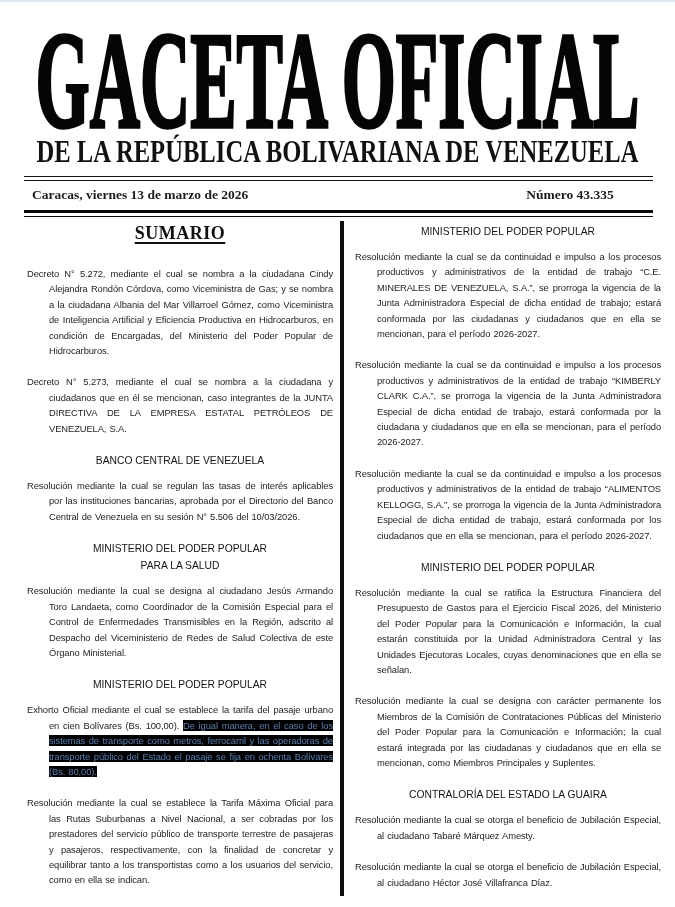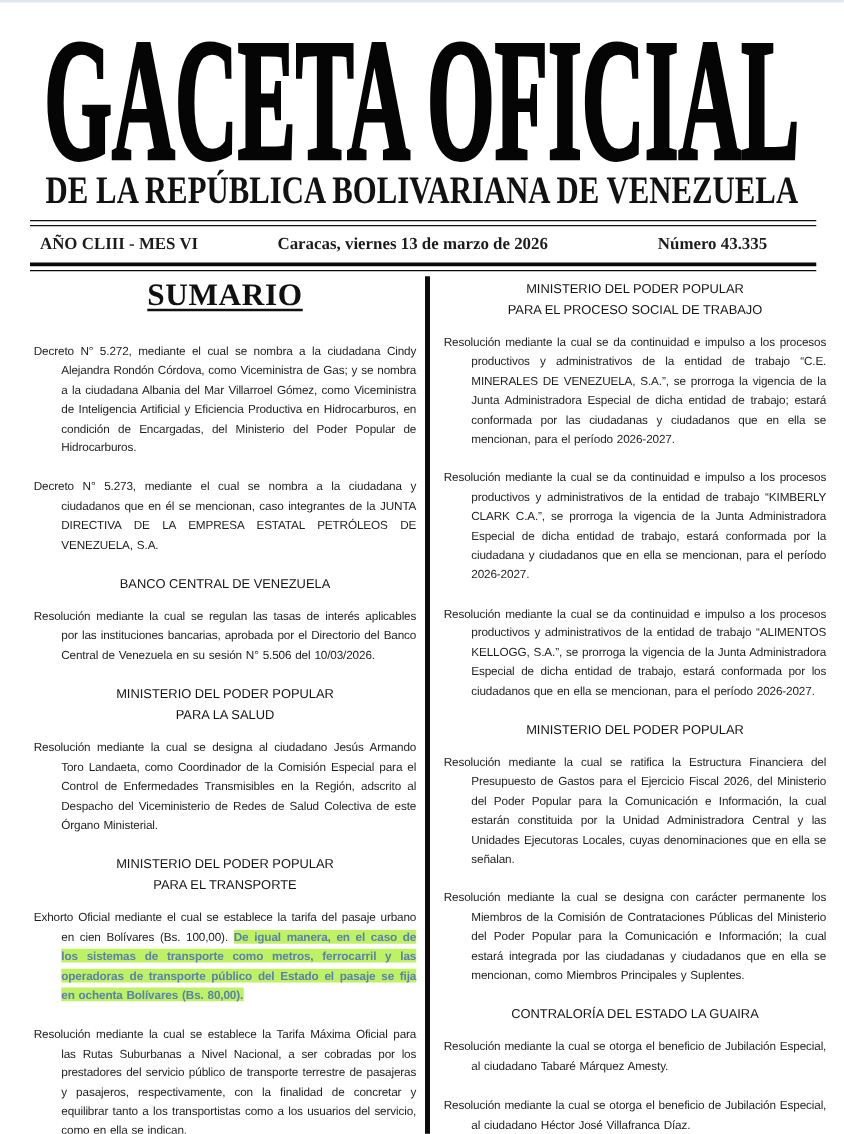--- a/index.html
+++ b/index.html
@@ -32,57 +32,56 @@
   .rule-double-thick {
     height:7px; margin:0 22px 0 24px;
     border-top:3px solid #0a0a0a; border-bottom:1.6px solid #0a0a0a;
   }
   .columns { display:flex; margin:4px 14px 0 27px; align-items:stretch; }
   .col-left { width:306px; padding-top:2px; }
   .col-divider { width:4px; background:#0c0c0c; margin-left:7px; margin-bottom:10px; }
   .col-right { flex:1; padding-left:11px; padding-top:2px; }
   .summary-title {
     text-align:center; font-family:"Liberation Serif", serif; font-weight:bold;
-    font-size:25px; letter-spacing:0.5px; margin:0 0 22px 0; color:#101010;
+    font-size:18px; letter-spacing:0.5px; margin:0 0 22px 0; color:#101010;
   }
   .summary-title span {
     text-decoration:underline; text-decoration-thickness:2px; text-underline-offset:3px;
   }
   .sec-heading {
     text-align:center; font-weight:normal; font-size:10.3px; line-height:17px;
     margin:15px 0 9px 0; color:#151515;
   }
   .sec-heading:first-child { margin-top:0; }
   .entry {
     font-size:9.4px; line-height:15.4px; text-align:justify;
     padding-left:22px; text-indent:-22px; margin:0 0 16px 0;
     letter-spacing:-0.1px; word-spacing:0.6px; color:#1e1e1e;
   }
-  .hl { background:#bef264; color:#5b7fb0;font-weight:bold; }
+  .hl { background:#000000; color:#5b7fb0; }
 </style>
 </head>
 <body>
 
 <header class="masthead">
   <svg class="masthead-title-svg" width="675" height="106" viewBox="0 0 675 106">
     <g transform="scale(1,2.06)">
       <text x="337.5" y="46" text-anchor="middle" textLength="604" lengthAdjust="spacingAndGlyphs" font-size="67" stroke-width="1.7">GACETA OFICIAL</text>
     </g>
   </svg>
   <svg class="masthead-sub-svg" width="675" height="32" viewBox="0 0 675 32">
     <g transform="scale(1,1.38)">
       <text x="337.5" y="17.5" text-anchor="middle" textLength="602" lengthAdjust="spacingAndGlyphs" font-size="22.5">DE LA REPÚBLICA BOLIVARIANA DE VENEZUELA</text>
     </g>
   </svg>
 </header>
 
 <div class="rule-double-thin"></div>
 
 <div class="edition-row">
-  <div class="edition-left">AÑO CLIII - MES VI</div>
   <div class="edition-center">Caracas, viernes 13 de marzo de 2026</div>
   <div class="edition-right">Número 43.335</div>
 </div>
 
 <div class="rule-double-thick"></div>
 
 <main class="columns">
 
   <section class="col-left">
     <h1 class="summary-title"><span>SUMARIO</span></h1>
@@ -96,32 +95,30 @@
     <p class="entry">Resolución mediante la cual se regulan las tasas de interés aplicables por las instituciones bancarias, aprobada por el Directorio del Banco Central de Venezuela en su sesión N° 5.506 del 10/03/2026.</p>
 
     <h3 class="sec-heading">
       <div>MINISTERIO DEL PODER POPULAR</div>
       <div>PARA LA SALUD</div>
     </h3>
     <p class="entry">Resolución mediante la cual se designa al ciudadano Jesús Armando Toro Landaeta, como Coordinador de la Comisión Especial para el Control de Enfermedades Transmisibles en la Región, adscrito al Despacho del Viceministerio de Redes de Salud Colectiva de este Órgano Ministerial.</p>
 
     <h3 class="sec-heading">
       <div>MINISTERIO DEL PODER POPULAR</div>
-      <div>PARA EL TRANSPORTE</div>
     </h3>
     <p class="entry"><span>Exhorto Oficial mediante el cual se establece la tarifa del pasaje urbano en cien Bolívares (Bs. 100,00). </span><span class="hl">De igual manera, en el caso de los sistemas de transporte como metros, ferrocarril y las operadoras de transporte público del Estado el pasaje se fija en ochenta Bolívares (Bs. 80,00).</span></p>
     <p class="entry">Resolución mediante la cual se establece la Tarifa Máxima Oficial para las Rutas Suburbanas a Nivel Nacional, a ser cobradas por los prestadores del servicio público de transporte terrestre de pasajeras y pasajeros, respectivamente, con la finalidad de concretar y equilibrar tanto a los transportistas como a los usuarios del servicio, como en ella se indican.</p>
   </section>
 
   <div class="col-divider"></div>
 
   <section class="col-right">
     <h3 class="sec-heading">
       <div>MINISTERIO DEL PODER POPULAR</div>
-      <div>PARA EL PROCESO SOCIAL DE TRABAJO</div>
     </h3>
     <p class="entry">Resolución mediante la cual se da continuidad e impulso a los procesos productivos y administrativos de la entidad de trabajo “C.E. MINERALES DE VENEZUELA, S.A.”, se prorroga la vigencia de la Junta Administradora Especial de dicha entidad de trabajo; estará conformada por las ciudadanas y ciudadanos que en ella se mencionan, para el período 2026-2027.</p>
     <p class="entry">Resolución mediante la cual se da continuidad e impulso a los procesos productivos y administrativos de la entidad de trabajo “KIMBERLY CLARK C.A.”, se prorroga la vigencia de la Junta Administradora Especial de dicha entidad de trabajo, estará conformada por la ciudadana y ciudadanos que en ella se mencionan, para el período 2026-2027.</p>
     <p class="entry">Resolución mediante la cual se da continuidad e impulso a los procesos productivos y administrativos de la entidad de trabajo “ALIMENTOS KELLOGG, S.A.”, se prorroga la vigencia de la Junta Administradora Especial de dicha entidad de trabajo, estará conformada por los ciudadanos que en ella se mencionan, para el período 2026-2027.</p>
 
     <h3 class="sec-heading">
       <div>MINISTERIO DEL PODER POPULAR</div>
     </h3>
     <p class="entry">Resolución mediante la cual se ratifica la Estructura Financiera del Presupuesto de Gastos para el Ejercicio Fiscal 2026, del Ministerio del Poder Popular para la Comunicación e Información, la cual estarán constituida por la Unidad Administradora Central y las Unidades Ejecutoras Locales, cuyas denominaciones que en ella se señalan.</p>
     <p class="entry">Resolución mediante la cual se designa con carácter permanente los Miembros de la Comisión de Contrataciones Públicas del Ministerio del Poder Popular para la Comunicación e Información; la cual estará integrada por las ciudadanas y ciudadanos que en ella se mencionan, como Miembros Principales y Suplentes.</p>

